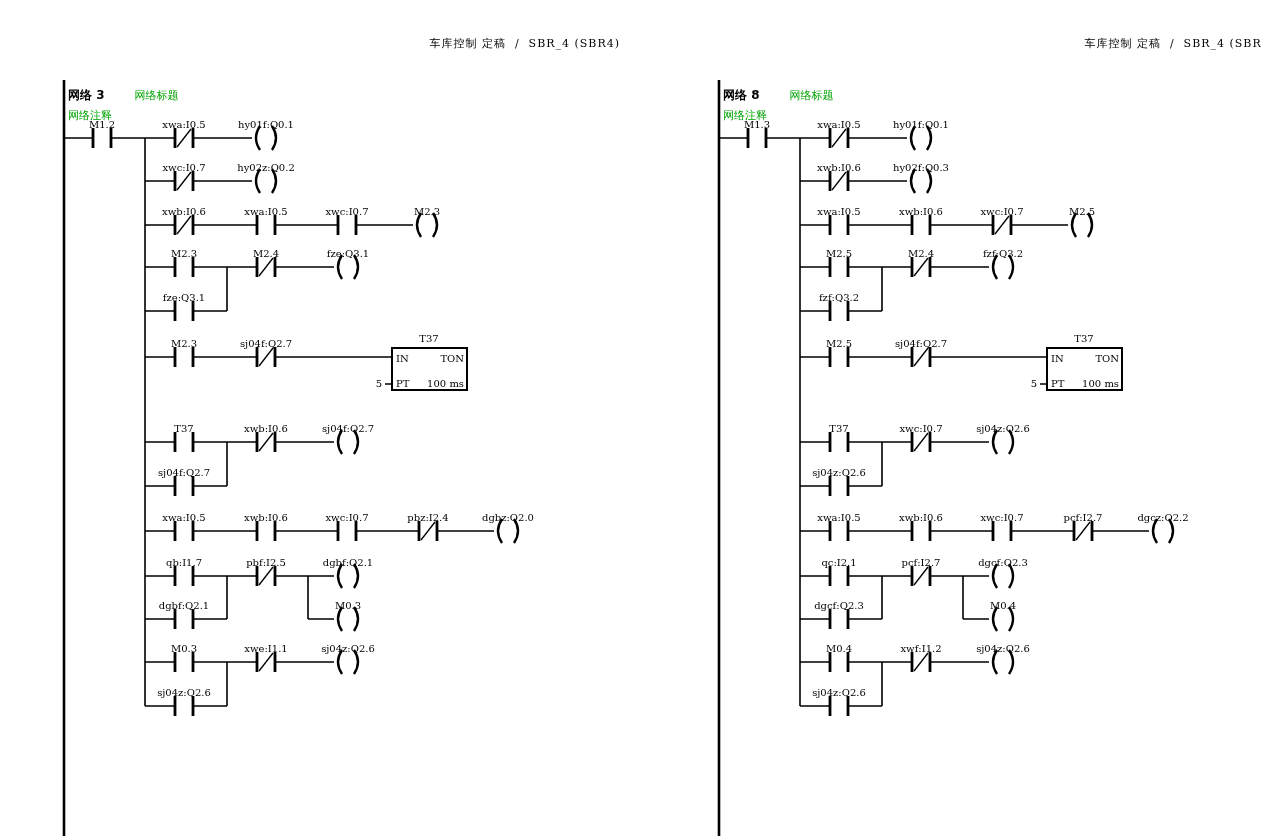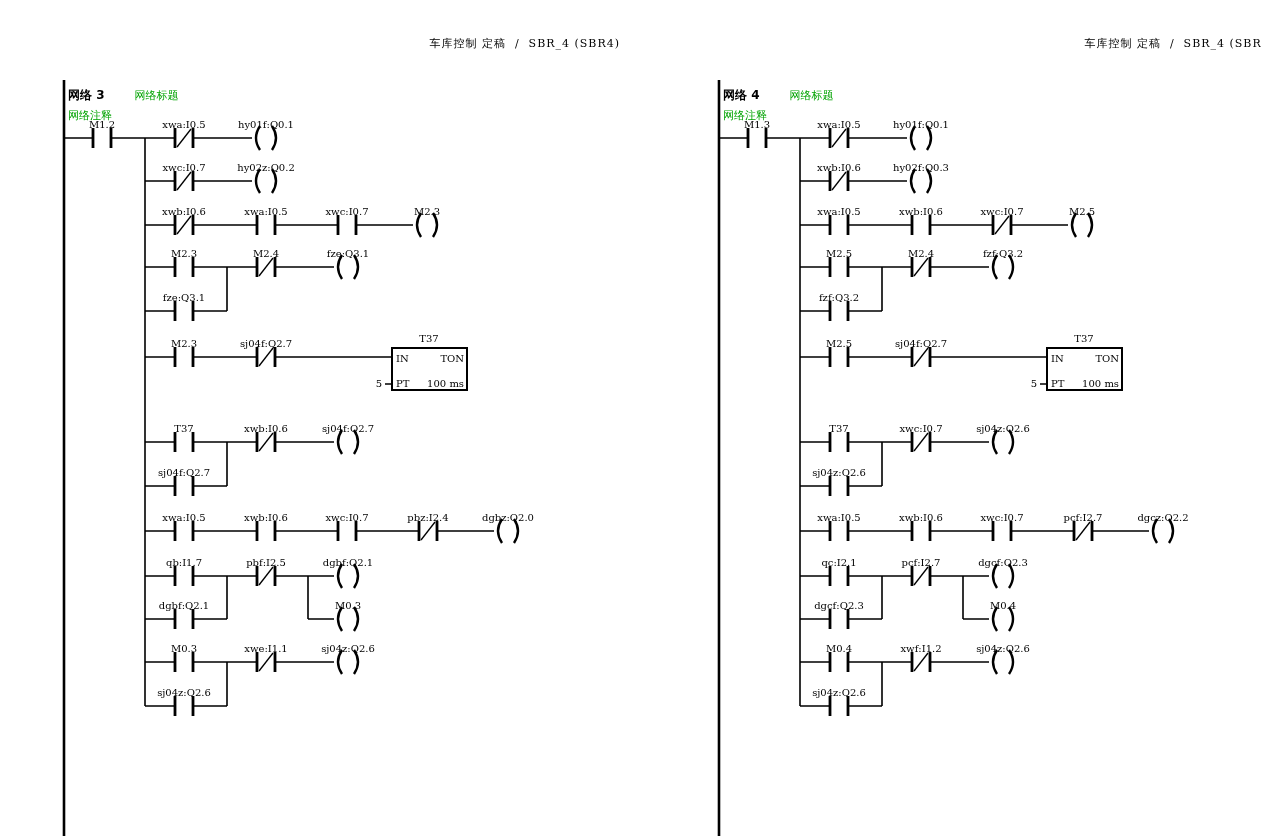--- a/index.html
+++ b/index.html
@@ -145,21 +145,21 @@
       <text class="lbl" x="124" y="533">dgbf:Q2.1</text>
       <text class="lbl" x="124" y="576">M0.3</text>
       <text class="lbl" x="206" y="576">xwe:I1.1</text>
       <text class="lbl" x="288" y="576">sj04z:Q2.6</text>
       <text class="lbl" x="124" y="620">sj04z:Q2.6</text>
     </svg>
   </div>
 
   <div class="network n4">
     <div class="net-head">
-      <span class="net-label">网络 4</span><span class="net-title">网络标题</span>
+      <span class="net-label">网络 8</span><span class="net-title">网络标题</span>
       <div class="net-comment">网络注释</div>
     </div>
     <svg class="ladder" width="570" height="778" viewBox="0 0 570 778">
       <path d="M4,4 V772" stroke="#000" stroke-width="2.6" fill="none"></path>
       <path fill="none" stroke="#000" stroke-width="1.6" d="
         M85,62 V630 M167,191 V235 M167,366 V410 M167,500 V543 M167,586 V630 M248,500 V543
         M4,62 H33 M51,62 H115 M133,62 H192
         M85,105 H115 M133,105 H192
         M85,149 H115 M133,149 H197 M215,149 H278 M296,149 H353
         M85,191 H115 M133,191 H197 M215,191 H274

